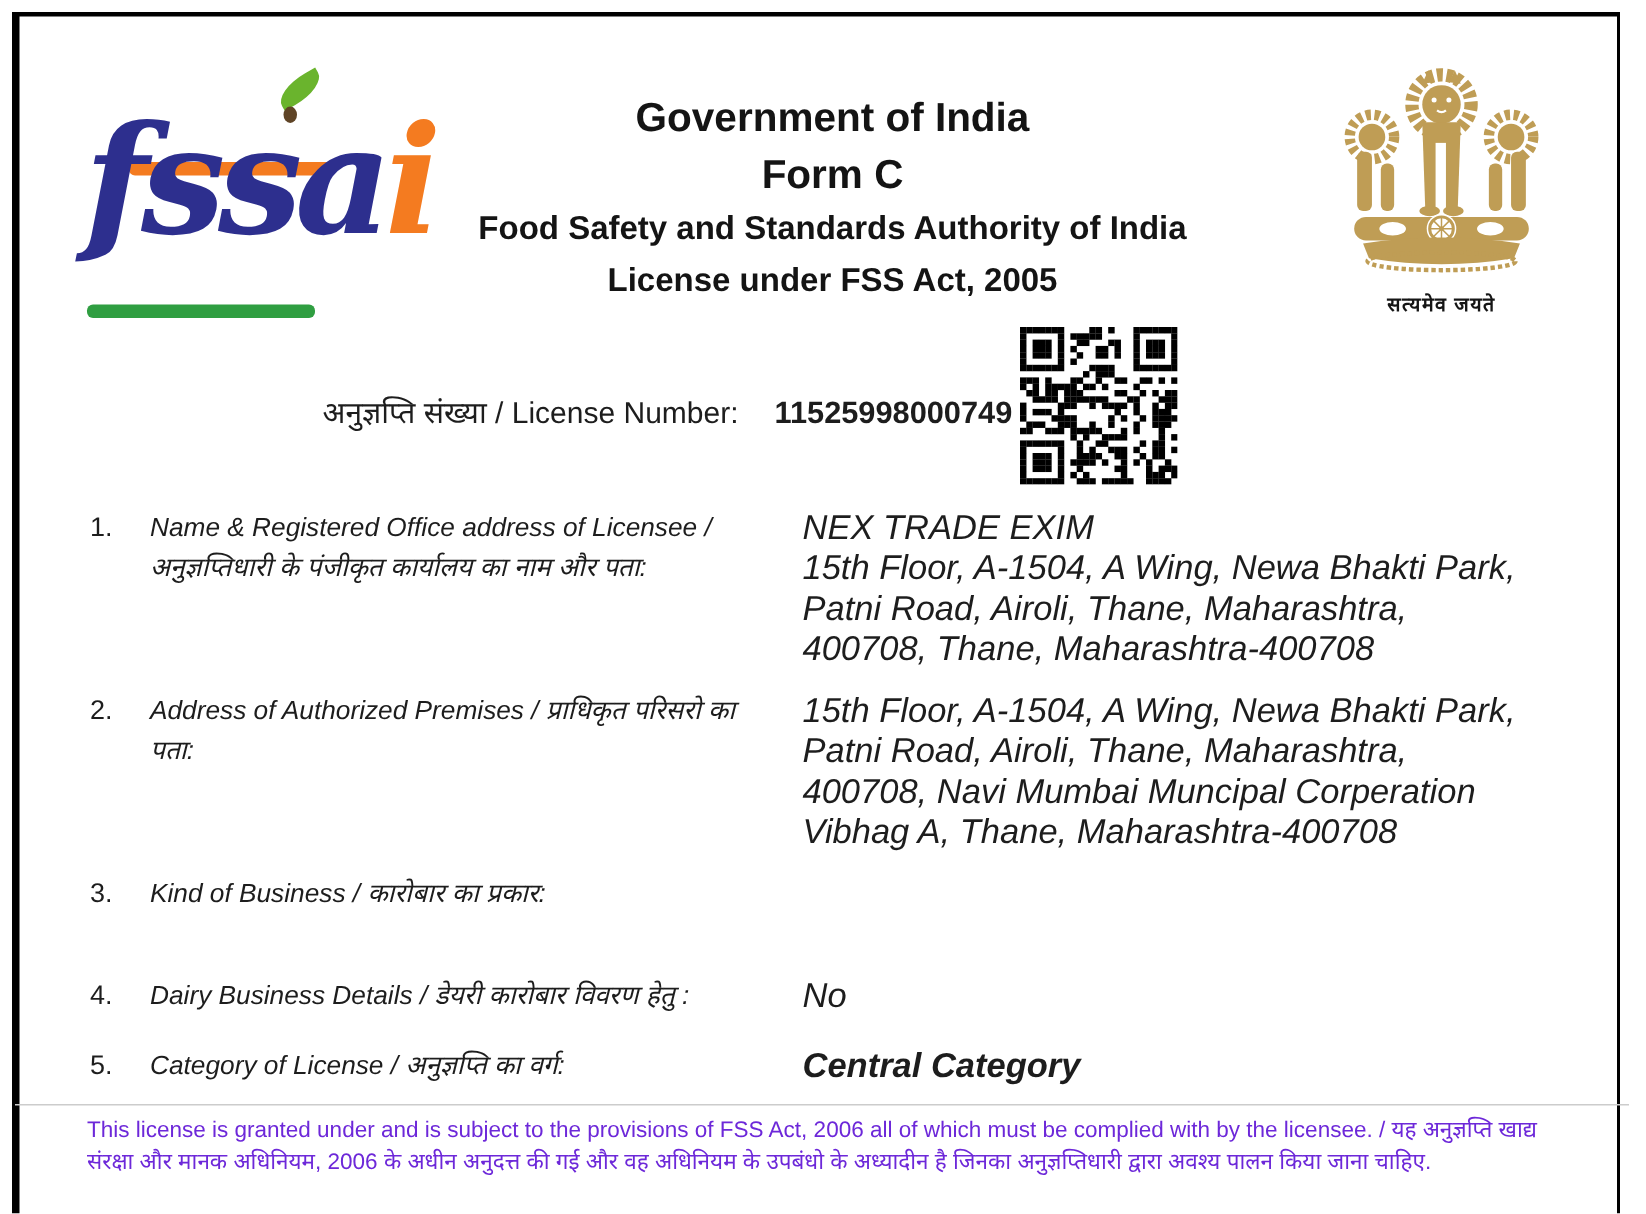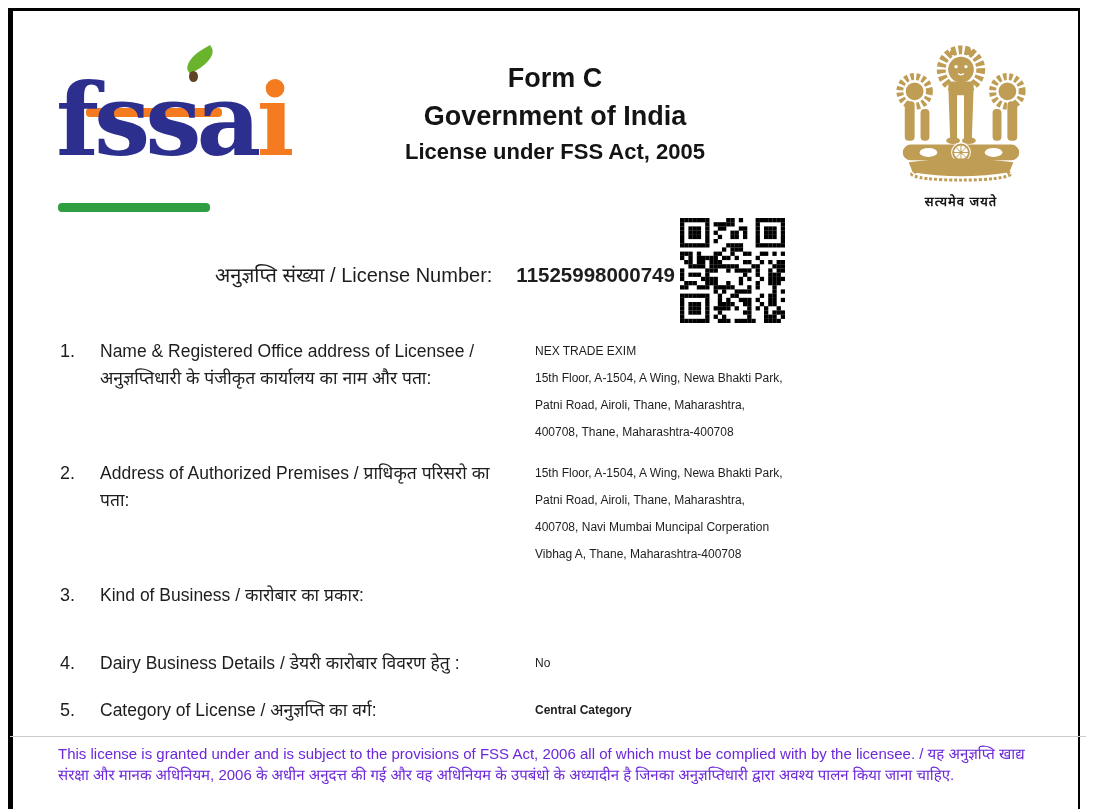--- a/index.html
+++ b/index.html
@@ -22,21 +22,21 @@
     border-right-width: 2px;
   }
 
   
   .logo { position: absolute; left: 56px; top: 52px; width: 175px; height: 168px; }
   .logo-bar-orange { position: absolute; left: 30px; top: 56px; width: 136px; height: 9px; background: #f47b20; border-radius: 4px; z-index: 1; }
   .logo-bar-green  { position: absolute; left: 2px; top: 151px; width: 152px; height: 9px; background: #2f9e41; border-radius: 4px; z-index: 1; }
   .logo-text {
     position: absolute; left: 0px; top: -12px; z-index: 2;
     font-family: "DejaVu Serif", "Liberation Serif", serif;
-    font-weight: bold;
+    font-style: italic; font-weight: bold;
     font-size: 100px; line-height: 1.6; letter-spacing: -5px;
   }
   .logo-text .blue { color: #2d2f8e; }
   .logo-text .orange { color: #f47b20; }
   .leaf {
     position: absolute; left: 128px; top: 0px; width: 32px; height: 15px;
     background: #6ab42d; border-radius: 75% 0 75% 0;
     transform: rotate(-30deg); z-index: 3;
   }
   .seed { position: absolute; left: 133px; top: 19px; width: 9px; height: 11px; background: #5f4426; border-radius: 50%; z-index: 3; }
@@ -54,23 +54,23 @@
   .license-row { position: absolute; left: 215px; top: 261px; display: flex; align-items: baseline; font-size: 20px; }
   .license-number { font-weight: bold; margin-left: 24px; font-size: 20.5px; text-align: right; }
 
   
   .qr { position: absolute; left: 680px; top: 218px; width: 105px; height: 105px; }
 
   
   .items { position: absolute; left: 60px; top: 338px; width: 995px; height: 395px; }
   .item { position: absolute; left: 0; display: flex; width: 995px; }
   .item-num   { width: 40px; font-size: 18px; line-height: 27px; }
-  .item-label { width: 392px; font-size: 17.5px; line-height: 27px; }
+  .item-label { width: 392px; font-size: 17.5px; line-height: 27px; font-style: italic; }
   .item-gap   { width: 43px; }
-  .item-value { width: 480px; font-size: 12px; line-height: 27px; white-space: pre-line; }
+  .item-value { width: 480px; font-size: 23px; line-height: 27px; white-space: pre-line; font-style: italic; }
   .item-value.strong { font-weight: bold; }
   .row-1 { top: 0px; }
   .row-2 { top: 122px; }
   .row-3 { top: 244px; }
   .row-4 { top: 312px; }
   .row-5 { top: 359px; }
 
   
   .divider { position: absolute; left: 10px; top: 736px; width: 1076px; height: 1px; background: #cccccc; }
   .footer  { position: absolute; left: 58px; top: 743px; width: 988px; font-size: 15px; line-height: 21px; color: #6d28d9; }
@@ -83,22 +83,23 @@
 
   <div class="logo">
     <div class="logo-bar-orange"></div>
     <div class="logo-bar-green"></div>
     <div class="logo-text"><span class="blue">fssa</span><span class="orange">i</span></div>
     <div class="leaf"></div>
     <div class="seed"></div>
   </div>
 
   <div class="titles">
+    <div class="t-big">Government of India</div>
     <div class="t-big">Form C</div>
-    <div class="t-big">Government of India</div>
+    <div class="t-med">Food Safety and Standards Authority of India</div>
     <div class="t-med">License under FSS Act, 2005</div>
   </div>
 
   <div class="emblem">
     <svg viewBox="0 0 170 150" width="168" height="148">
       <g fill="#bf9d55">
         <circle cx="85" cy="30" r="20" fill="none" stroke="#bf9d55" stroke-width="9" stroke-dasharray="4 2.5"></circle>
         <circle cx="85" cy="30" r="13"></circle>
         <path d="M72 16 L76 7 L80 15 Z"></path>
           <path d="M98 16 L94 7 L90 15 Z"></path>

